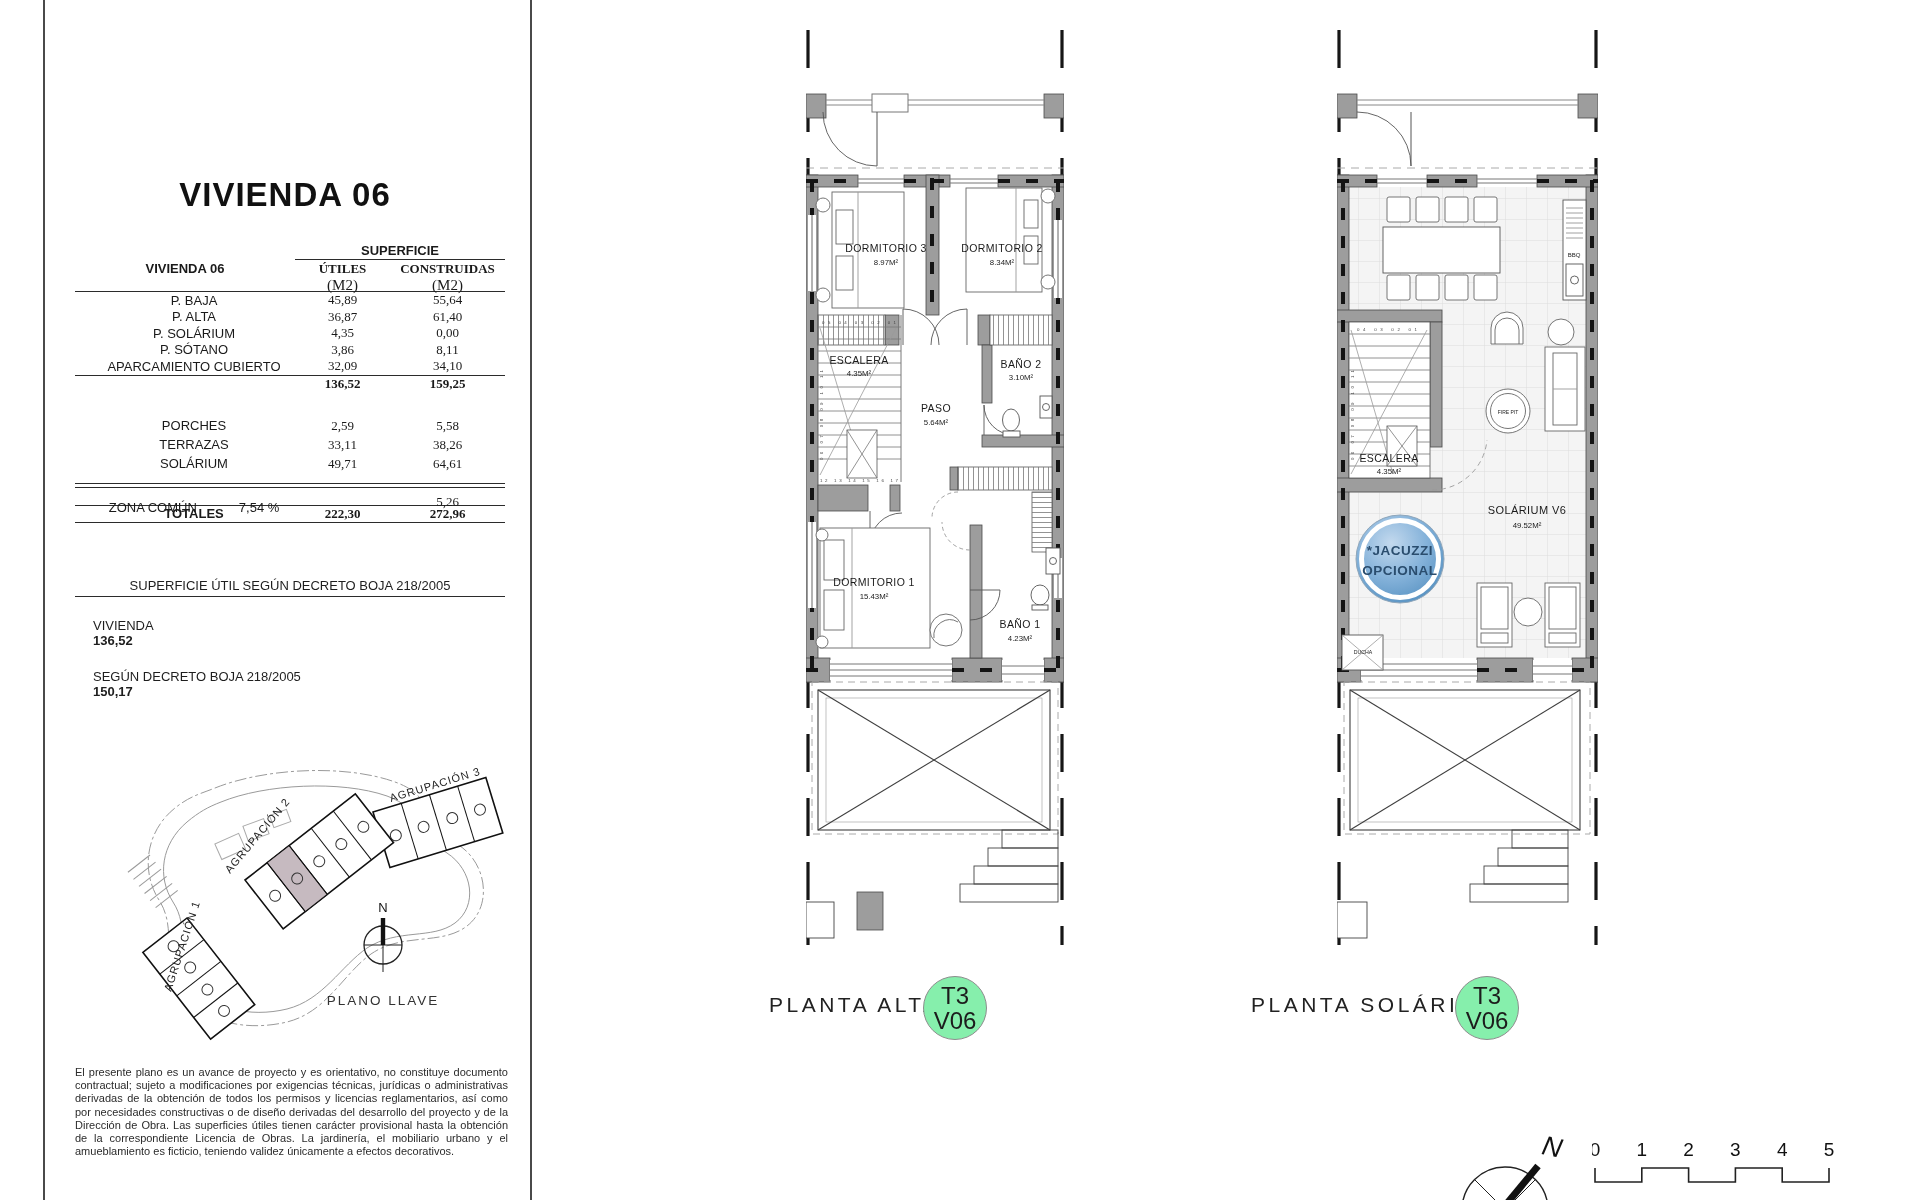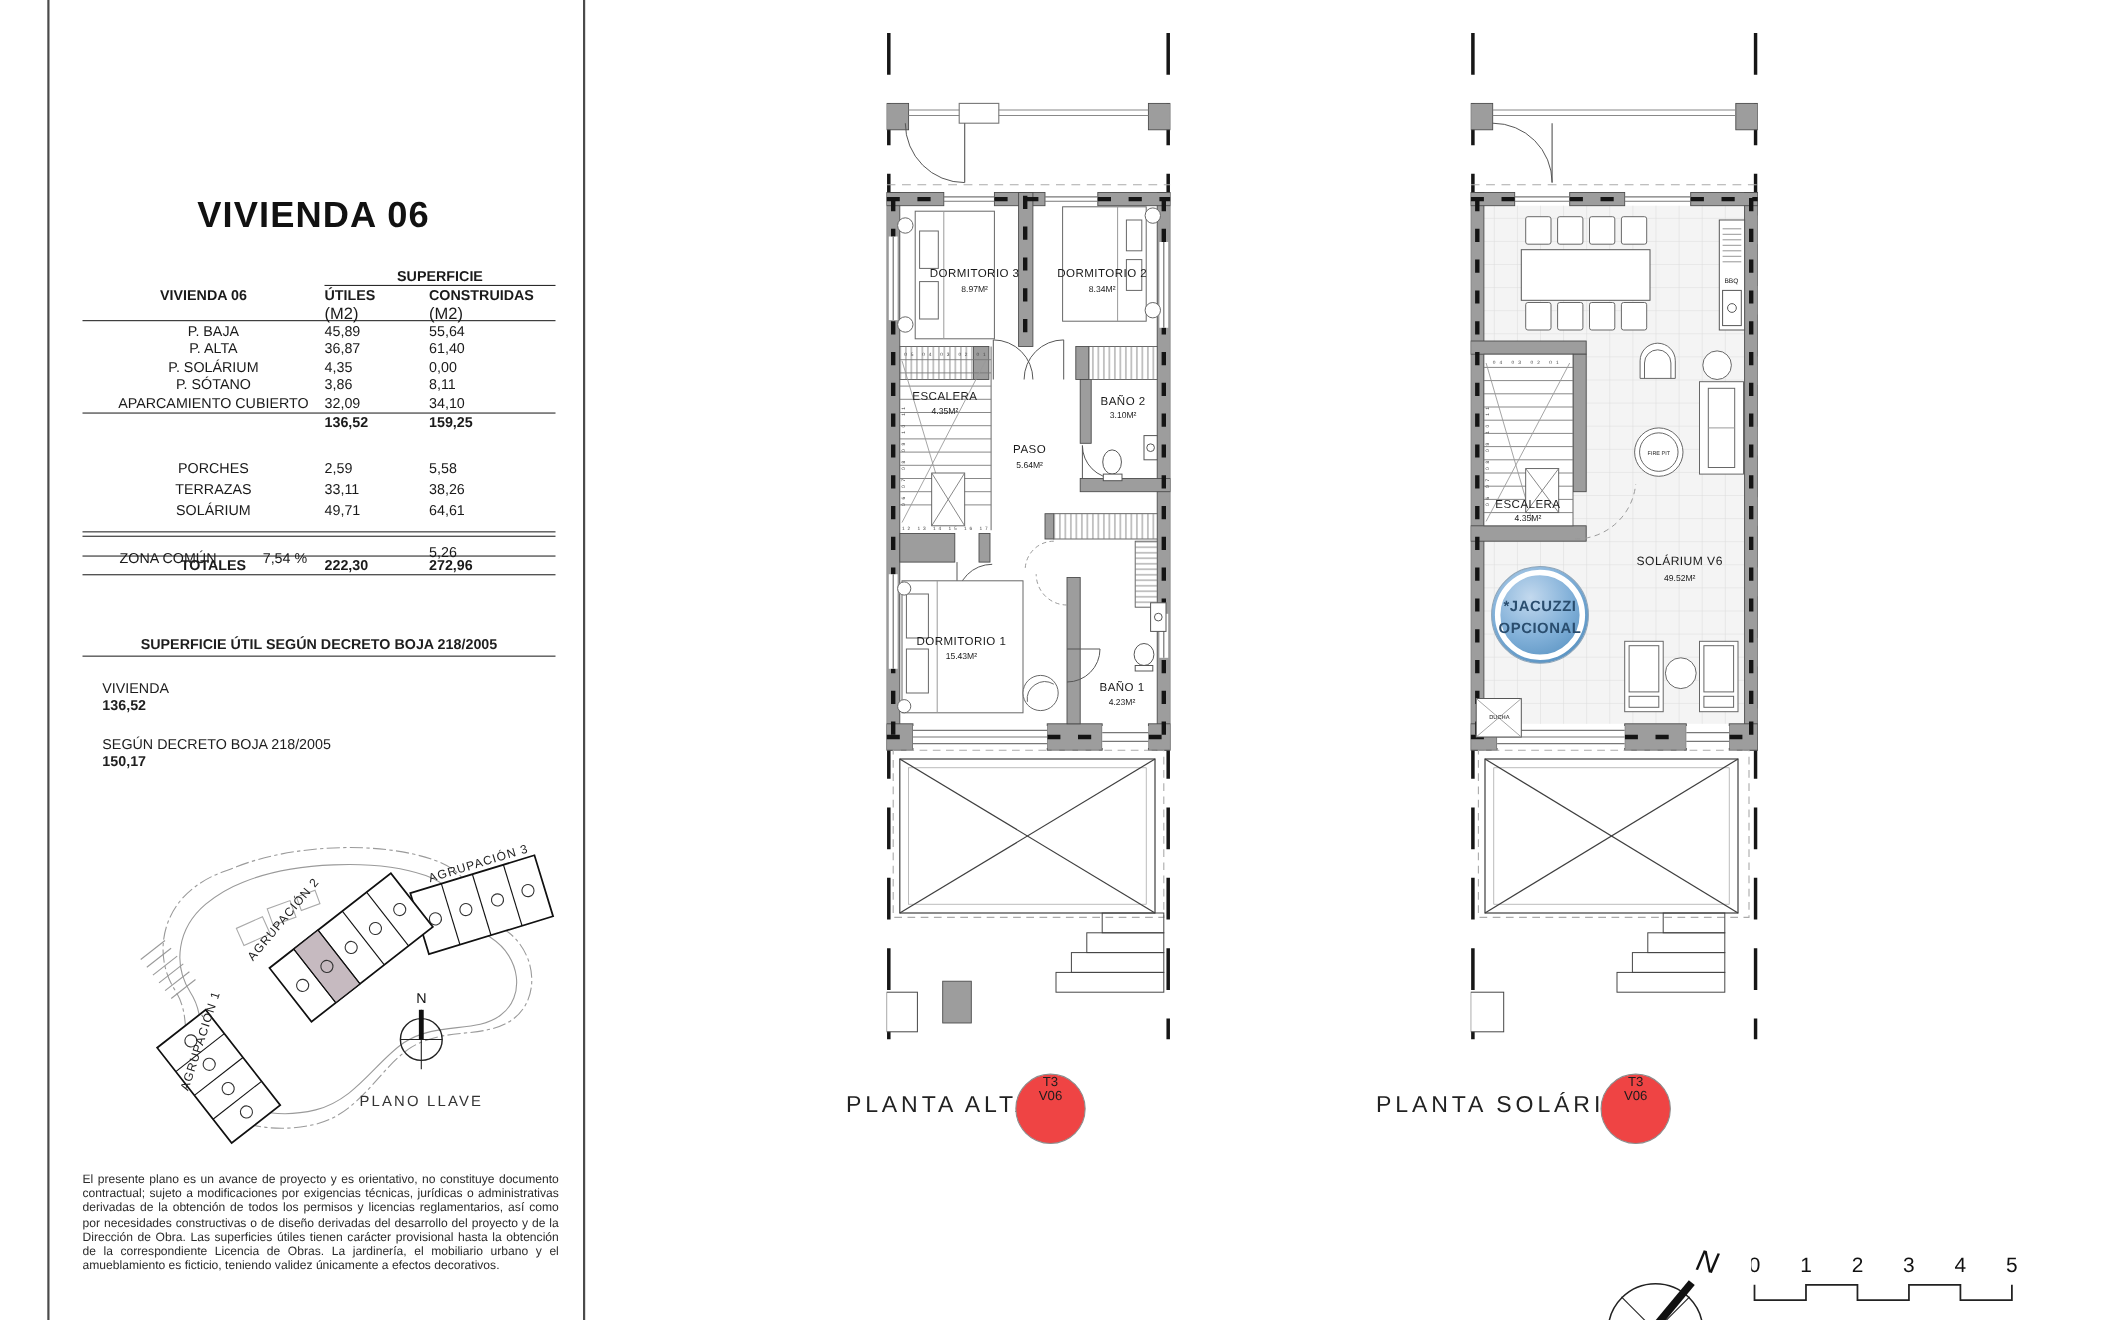--- a/index.html
+++ b/index.html
@@ -7,38 +7,38 @@
   .abs{position:absolute;}
   .vline{position:absolute;top:0;height:1200px;width:1.5px;background:#4a4a4a;}
   
   .panel{position:absolute;left:60px;top:150px;width:450px;}
   .sheet-title{position:absolute;left:0;top:26px;width:450px;text-align:center;
     font-size:33px;font-weight:600;letter-spacing:1px;color:#111;}
   .stable{position:absolute;left:15px;top:93px;width:430px;font-size:13px;color:#1a1a1a;}
   .trow{display:grid;grid-template-columns:220px 95px 115px;height:16.5px;align-items:center;}
   .trow.tall{height:19px;}
   .c1{padding-left:18px;text-align:center;}
-  .c2,.c3{}
+  .c2,.c3{text-align:center;font-family:Liberation Serif, serif;}
   .bold{font-weight:bold;}
   .hr{border-top:1.3px solid #2b2b2b;}
   .hr2{height:3px;border-top:1.3px solid #2b2b2b;border-bottom:1.3px solid #2b2b2b;}
   .gh-row{display:grid;grid-template-columns:220px 210px;height:17px;align-items:end;}
   .gh{text-align:center;font-weight:bold;border-bottom:1.3px solid #2b2b2b;padding-bottom:1px;}
   .units{font-size:15px;height:14px;}
   .pct{display:inline-block;margin-left:42px;margin-top:12px;}
   .decreto{position:absolute;left:15px;top:428px;width:430px;font-size:13px;}
-  .dec-head{font-weight:bold;text-align:center;border-bottom:1.4px solid #2b2b2b;padding-bottom:3px;}
+  .dec-head{font-weight:normal;text-align:center;border-bottom:1.4px solid #2b2b2b;padding-bottom:3px;}
   .dec-row{display:flex;justify-content:space-between;margin-top:21px;padding:0 4px 0 18px;flex-direction:column;}
   .disclaimer{position:absolute;left:15px;top:916px;width:433px;font-size:11px;line-height:1.2;
     text-align:justify;color:#2b2b2b;}
   
   .plan-caption{position:absolute;font-size:21px;letter-spacing:3.5px;color:#222;white-space:nowrap;}
   .badge{position:absolute;width:62px;height:62px;border:1.5px solid #8d8d8d;border-radius:50%;
-    display:flex;flex-direction:column;align-items:center;
-    font-size:12px;line-height:1.05;color:#1c1c1c;background:#ef4444;}
+    display:flex;flex-direction:column;align-items:center;justify-content:center;
+    font-size:24px;line-height:1.05;color:#1c1c1c;background:#86efac;}
   svg text{font-family:"Liberation Sans", sans-serif;}
 </style>
 </head>
 <body>
 
 <div class="vline" style="left:43px"></div>
 <div class="vline" style="left:530px"></div>
 
 <div class="panel">
   <div class="sheet-title">VIVIENDA 06</div>

